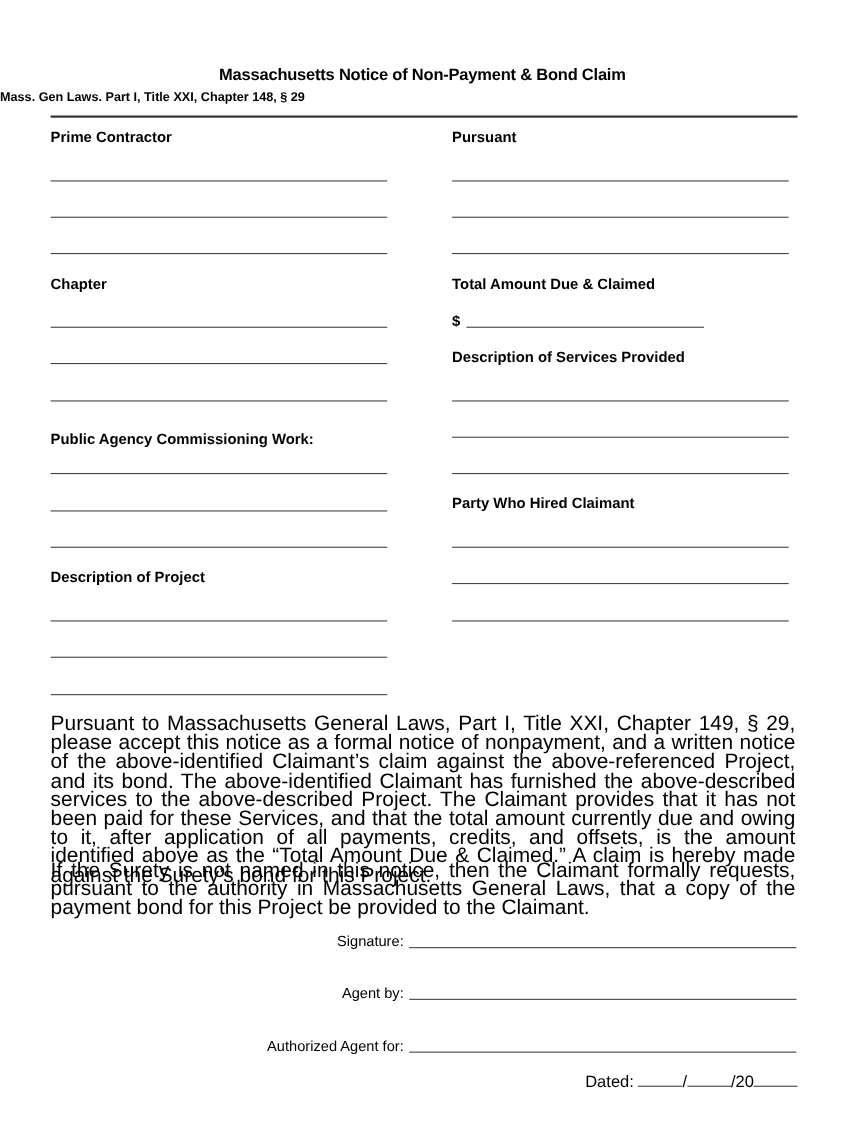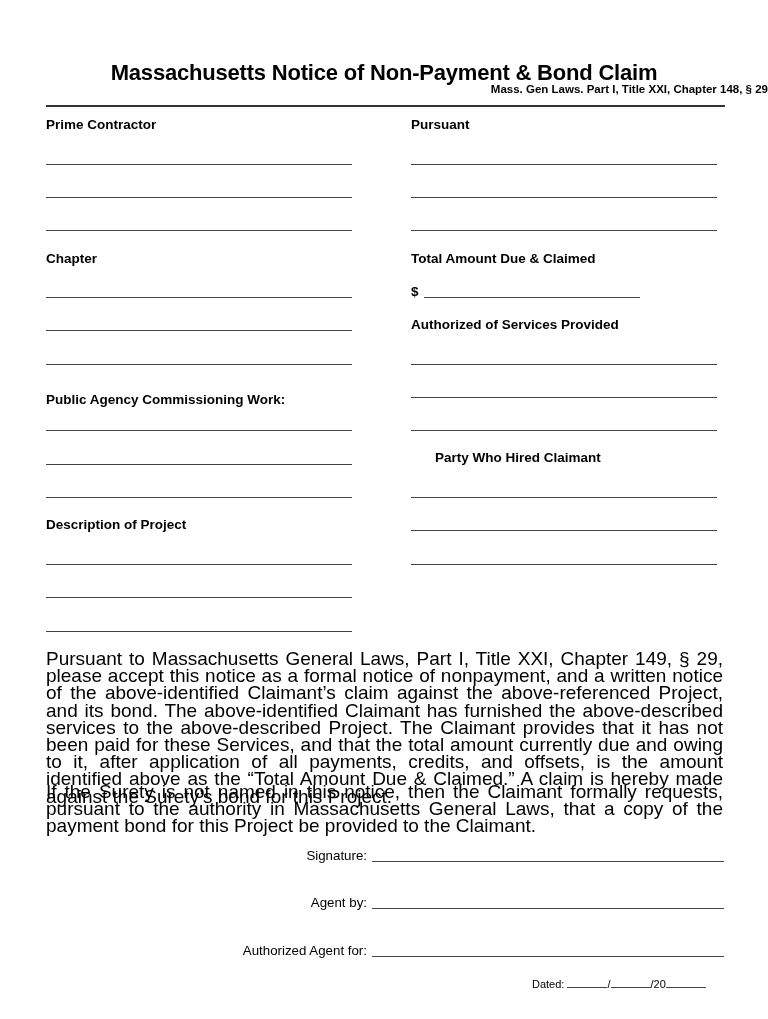--- a/index.html
+++ b/index.html
@@ -1,29 +1,29 @@
 <!DOCTYPE html>
 <html><head>
 <meta charset="utf-8">
 <style>
   html, body { margin: 0; padding: 0; background: #ffffff; }
   body { width: 768px; height: 1019px; position: relative; overflow: hidden; font-family: "Liberation Sans", sans-serif; color: #000; }
   .abs { position: absolute; text-align: right; }
-  .title { left: 0; width: 768px; top: 60px; text-align: center; font-weight: bold; font-size: 22px; letter-spacing: -0.2px; }
-  .subtitle { left: 0; width: 768px; top: 83px; text-align: right; font-weight: bold; font-size: 11.5px; }
+  .title { left: 0; width: 768px; top: 60px; text-align: center; font-weight: bold; font-size: 15px; letter-spacing: -0.2px; }
+  .subtitle { left: 0; width: 768px; top: 83px; text-align: left; font-weight: bold; font-size: 11.5px; }
   .rule { left: 46px; width: 679px; top: 105px; height: 0; border-top: 2px solid #333; }
   .label { font-weight: bold; font-size: 13.5px; white-space: nowrap; }
   .line { height: 0; border-top: 1.6px solid #444; }
   .lineL { left: 46px; width: 306px; }
   .lineR { left: 411px; width: 306px; }
   .dollar { font-weight: bold; font-size: 13.5px; }
   .para { left: 46px; width: 677px; font-size: 19px; line-height: 17.2px; text-align: justify; }
   .sig-label { font-size: 13.3px; text-align: right; white-space: nowrap; }
   .sig-line { left: 372px; width: 352px; height: 0; border-top: 1.3px solid #444; }
-  .dated { font-size: 11px; white-space: nowrap; }
+  .dated { font-size: 15px; white-space: nowrap; }
   .blank { display: inline-block; border-bottom: 1.3px solid #444; height: 12px; vertical-align: baseline; }
 </style>
 </head>
 <body>
 
 <div class="abs title">Massachusetts Notice of Non-Payment &amp; Bond Claim</div>
 <div class="abs subtitle">Mass. Gen Laws. Part I, Title XXI, Chapter 148, § 29</div>
 <div class="abs rule"></div>
 
 <div class="abs label" style="left:46px; top:117px;">Prime Contractor</div>
@@ -48,26 +48,26 @@
 
 <div class="abs label" style="left:411px; top:117px;">Pursuant</div>
 <div class="abs line lineR" style="top:164px;"></div>
 <div class="abs line lineR" style="top:197px;"></div>
 <div class="abs line lineR" style="top:230px;"></div>
 
 <div class="abs label" style="left:411px; top:251px;">Total Amount Due &amp; Claimed</div>
 <div class="abs dollar" style="left:411px; top:284px;">$</div>
 <div class="abs line" style="left:424px; width:216px; top:297px;"></div>
 
-<div class="abs label" style="left:411px; top:317px;">Authorized of Services Provided</div>
+<div class="abs label" style="left:411px; top:317px;">Description of Services Provided</div>
 <div class="abs line lineR" style="top:364px;"></div>
 <div class="abs line lineR" style="top:397px;"></div>
 <div class="abs line lineR" style="top:430px;"></div>
 
-<div class="abs label" style="left:435px; top:450px;">Party Who Hired Claimant</div>
+<div class="abs label" style="left:411px; top:450px;">Party Who Hired Claimant</div>
 <div class="abs line lineR" style="top:497px;"></div>
 <div class="abs line lineR" style="top:530px;"></div>
 <div class="abs line lineR" style="top:564px;"></div>
 
 <div class="abs para" style="top:650px;">Pursuant to Massachusetts General Laws, Part I, Title XXI, Chapter 149, § 29, please accept this notice as a formal notice of nonpayment, and a written notice of the above-identified Claimant’s claim against the above-referenced Project, and its bond. The above-identified Claimant has furnished the above-described services to the above-described Project. The Claimant provides that it has not been paid for these Services, and that the total amount currently due and owing to it, after application of all payments, credits, and offsets, is the amount identified above as the “Total Amount Due &amp; Claimed.” A claim is hereby made against the Surety’s bond for this Project.</div>
 <div class="abs para" style="top:783px;">If the Surety is not named in this notice, then the Claimant formally requests, pursuant to the authority in Massachusetts General Laws, that a copy of the payment bond for this Project be provided to the Claimant.</div>
 
 <div class="abs sig-label" style="right:401px; top:848px;margin-left:12px;">Signature:</div>
 <div class="abs sig-line" style="top:861px;"></div>
 

